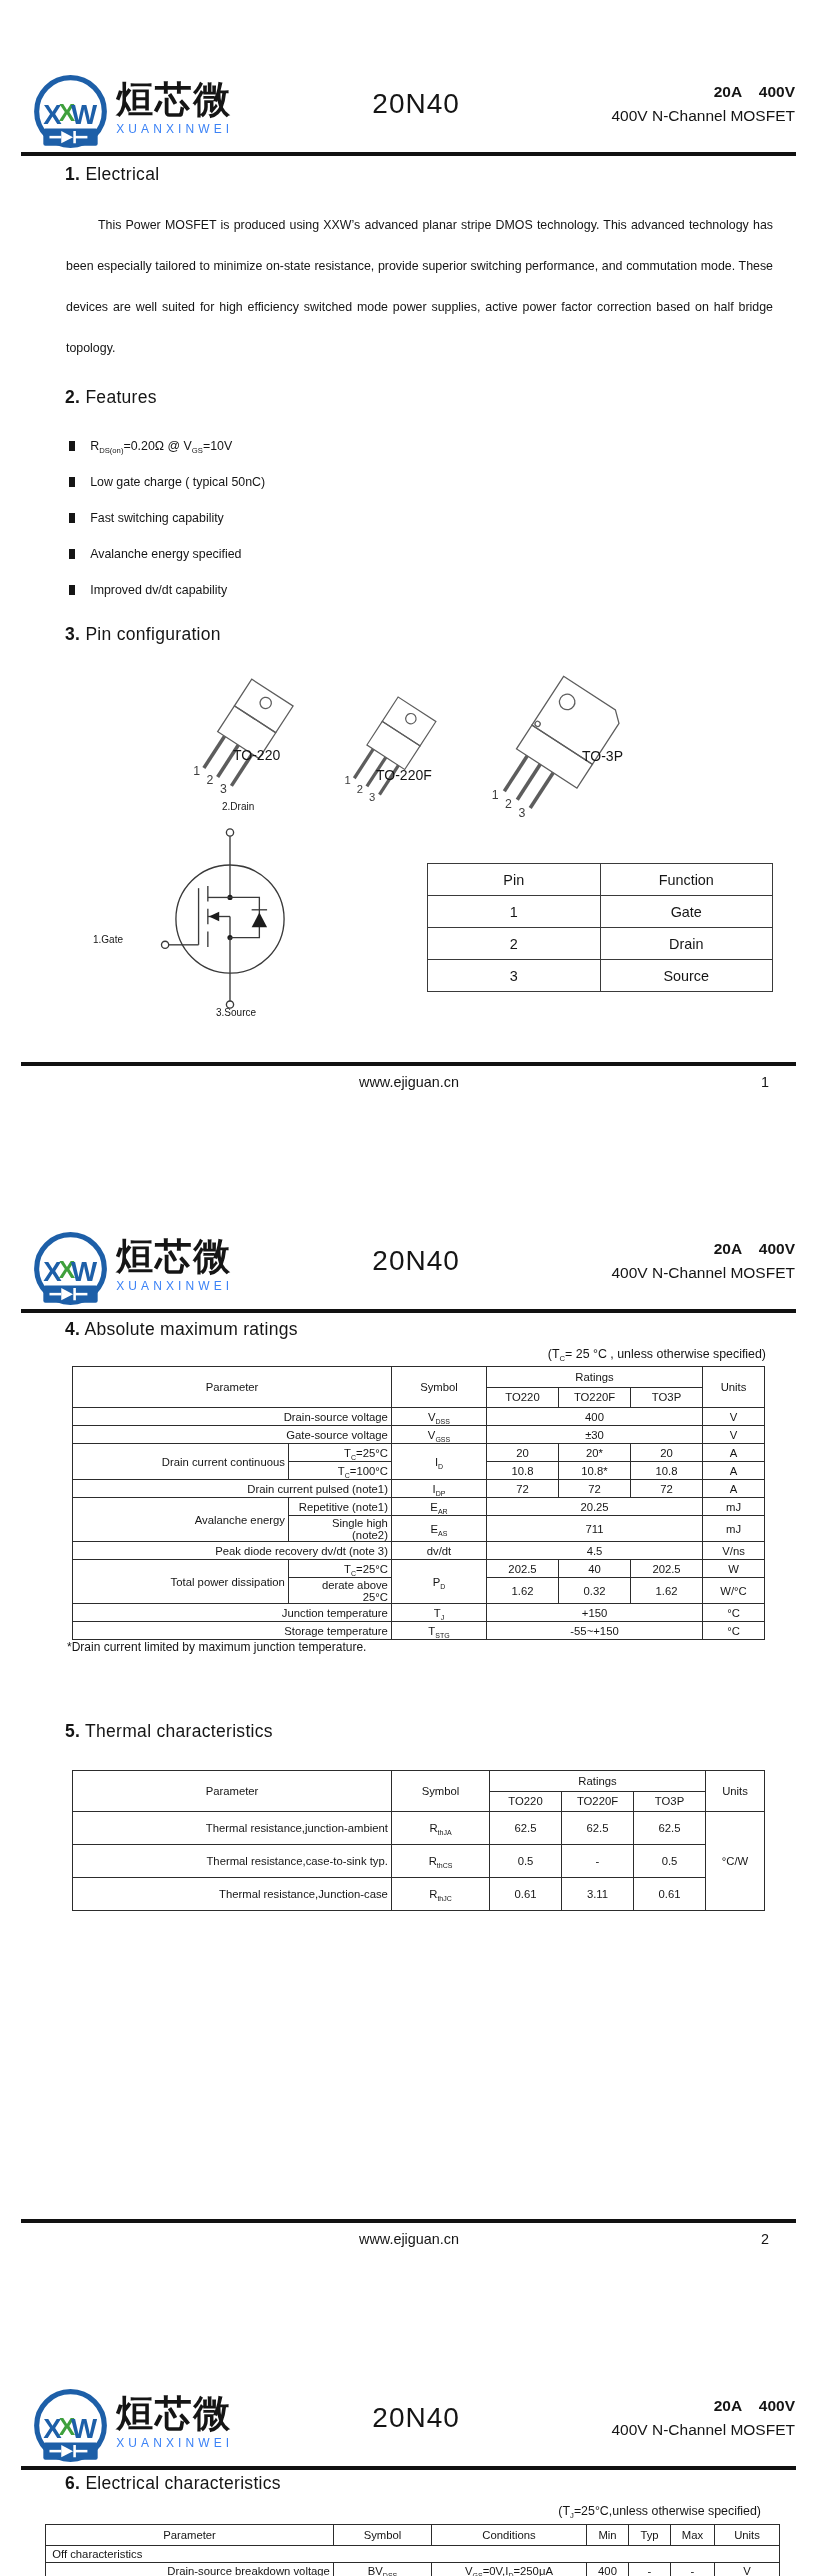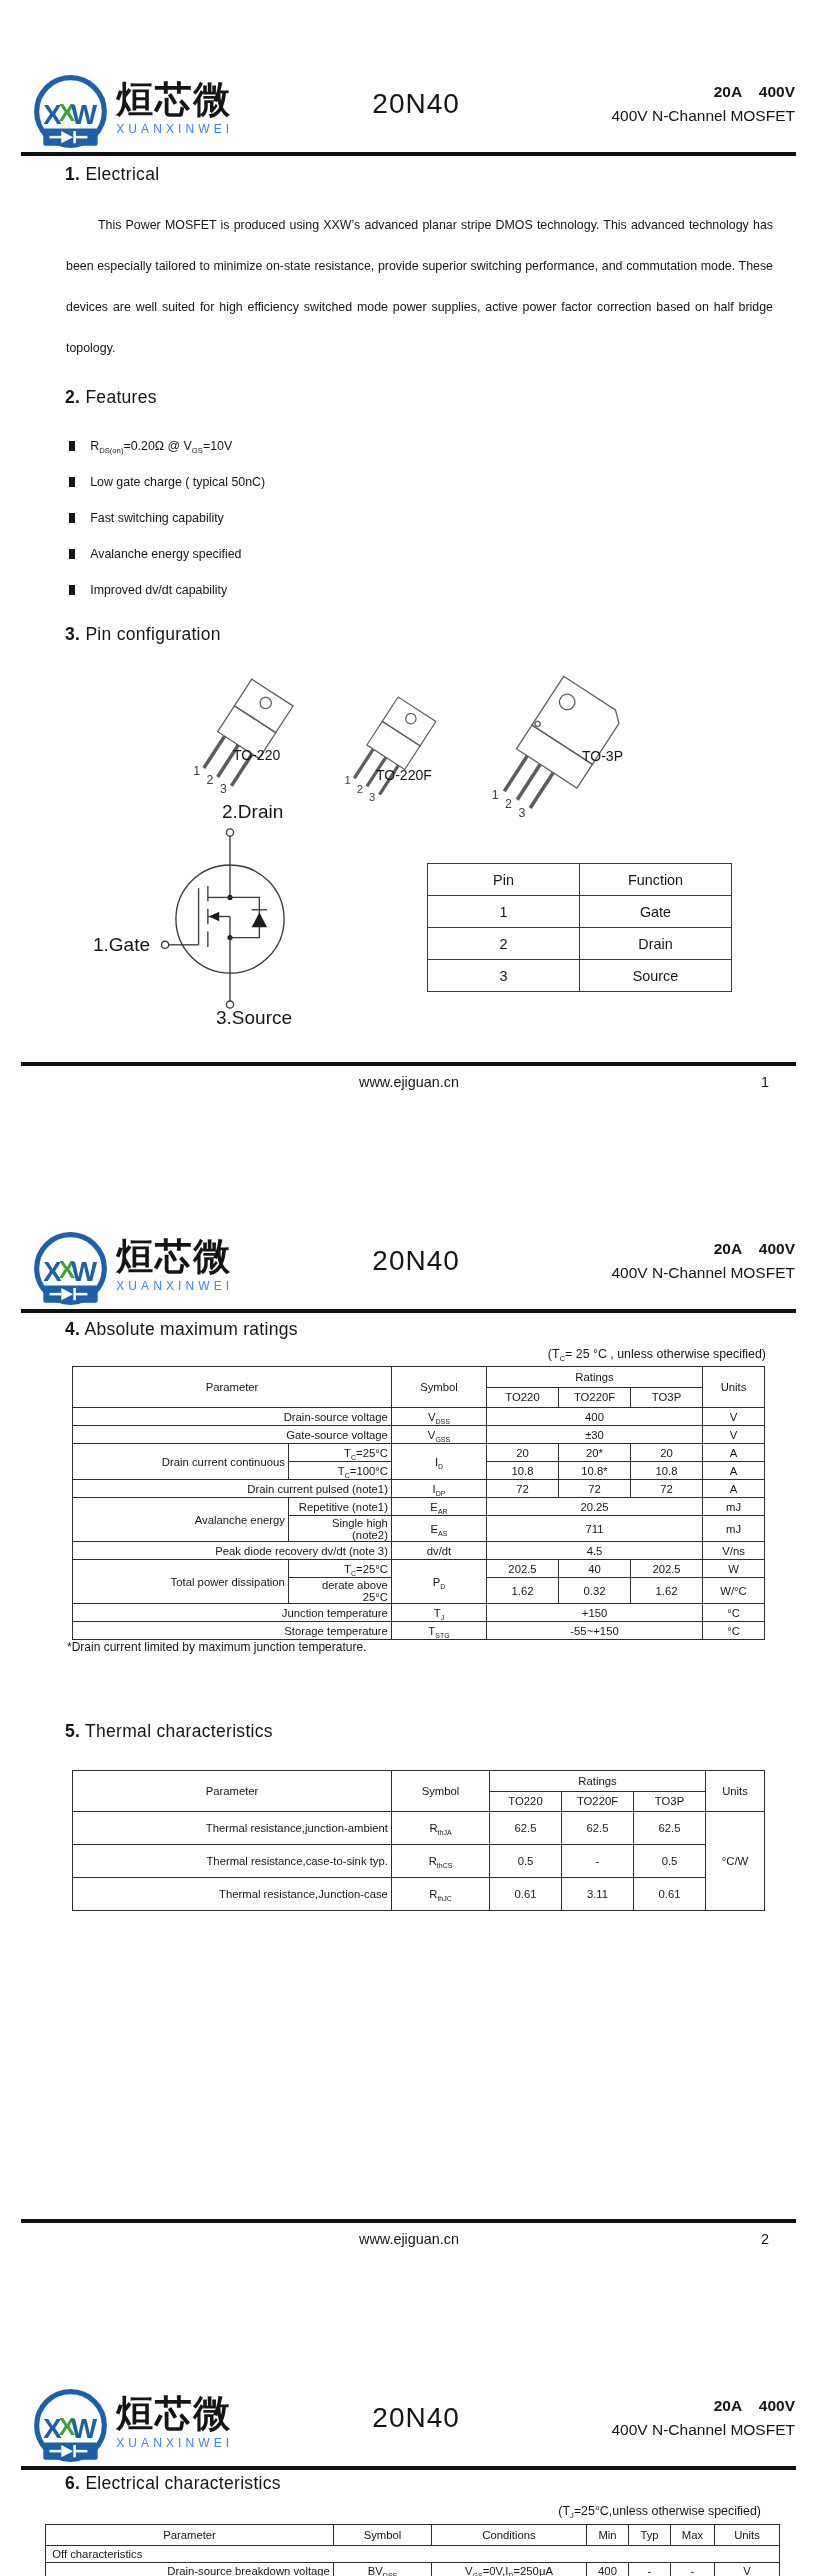--- a/index.html
+++ b/index.html
@@ -33,24 +33,24 @@
   .feature-item { display:flex; align-items:center; height:36px; gap:15.5px; font-size:12.4px; }
   .bullet { width:5.7px; height:10.8px; background:#151515; flex:0 0 auto; }
 
   
   .pkg-fig { position:absolute; }
   .pkg-label { position:absolute; font-size:14px; }
   .pkg-line { stroke:#5d5d5d; fill:none; stroke-width:2.5; }
   .pkg-lead { stroke:#5d5d5d; stroke-width:7; }
   .pin-num { font-size:24px; fill:#3c3c3c; font-family:"Liberation Sans",sans-serif; }
   .symbol-fig { position:absolute; left:93px; top:801px; width:247px; height:222px; }
-  .symbol-label { position:absolute; font-size:19px; }
+  .symbol-label { position:absolute; font-size:10px; }
   .sym-stroke { stroke:#3a3a3a; fill:none; stroke-width:2.6; }
   .sym-fill { fill:#1c1c1c; }
-  .pin-table { position:absolute; left:427px; top:863px; width:305px; border-collapse:collapse; table-layout:fixed; }
+  .pin-table { position:absolute; left:427px; top:863px; width:346px; border-collapse:collapse; table-layout:fixed; }
   .pin-table th, .pin-table td { border:1px solid #3a3a3a; border-top-width:1.5px; height:32px; font-size:14.4px; font-weight:normal; text-align:center; }
   .pin-table { border:1.5px solid #2c2c2c; }
 
   
   .cond-note { position:absolute; font-size:12.4px; }
   table.ds { border-collapse:collapse; table-layout:fixed; position:absolute; border:1.5px solid #262626; }
   table.ds th, table.ds td { border:1px solid #2c2c2c; font-weight:normal; text-align:center; padding:0.5px 3.1px; font-size:11.3px; }
   table.ds thead th { height:20.6px; }
   .abs-table td { height:18px; }
   .thermal-table td { height:33px; }

